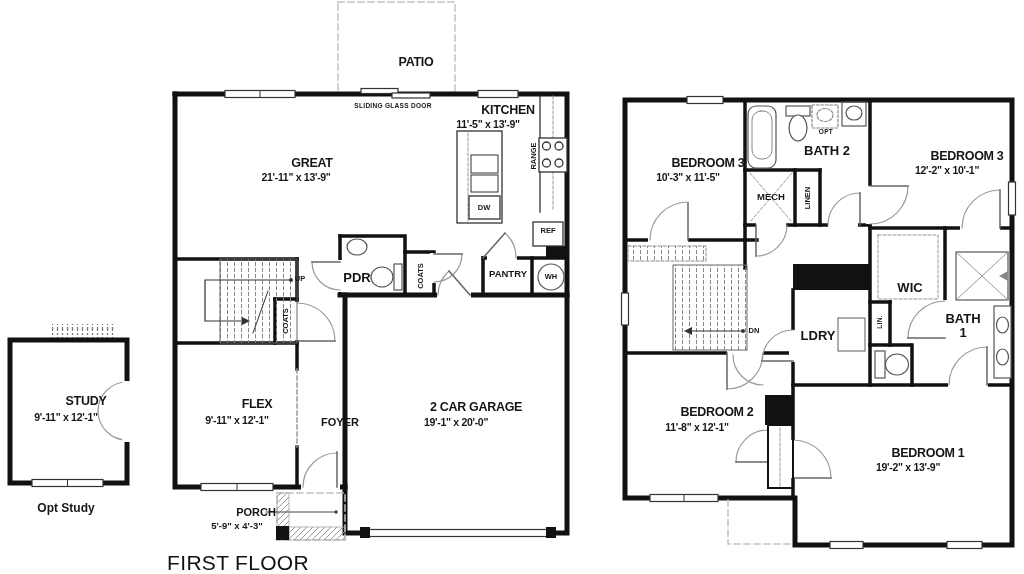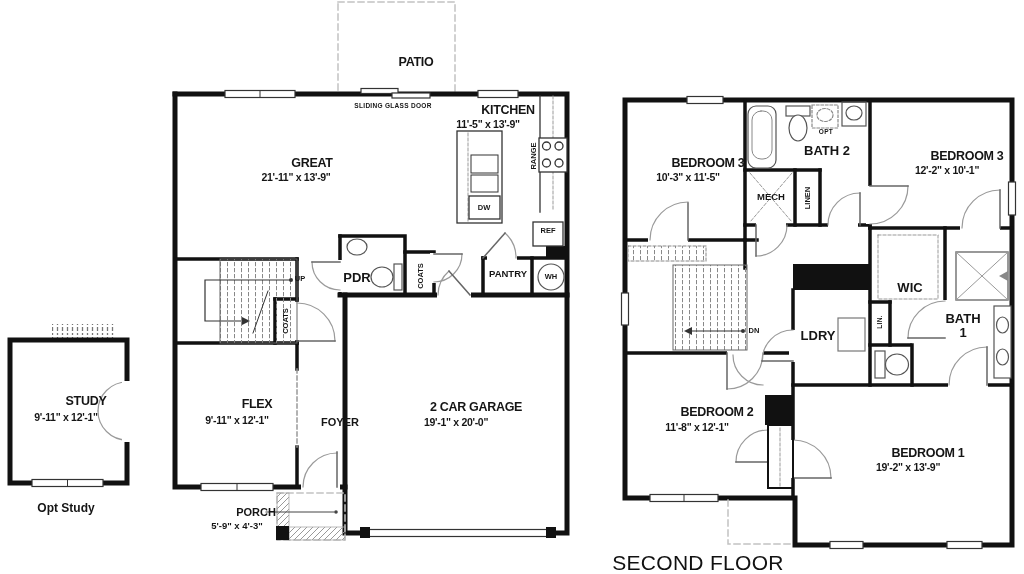--- a/index.html
+++ b/index.html
@@ -298,34 +298,34 @@
 <div class="lbl name" style="left:237px;top:404px">FLEX</div>
 <div class="lbl dims" style="left:237px;top:420px">9'-11" x 12'-1"</div>
 <div class="lbl mid" style="left:321px;top:422px">FOYER</div>
 <div class="lbl name" style="left:456px;top:407px">2 CAR GARAGE</div>
 <div class="lbl dims" style="left:456px;top:422px">19'-1" x 20'-0"</div>
 <div class="lbl name" style="left:66px;top:401px">STUDY</div>
 <div class="lbl dims" style="left:66px;top:417px">9'-11" x 12'-1"</div>
 <div class="lbl plain" style="left:66px;top:508px">Opt Study</div>
 <div class="lbl mid" style="left:237px;top:512px">PORCH</div>
 <div class="lbl s9" style="left:237px;top:526px">5'-9" x 4'-3"</div>
+<div class="lbl title" style="left:238px;top:562px">FIRST FLOOR</div>
 
 <div class="lbl name" style="left:688px;top:163px">BEDROOM 3</div>
 <div class="lbl dims" style="left:688px;top:177px">10'-3" x 11'-5"</div>
 <div class="lbl big" style="left:827px;top:150px">BATH 2</div>
 <div class="lbl tiny" style="left:826px;top:132px">OPT</div>
 <div class="lbl name" style="left:947px;top:156px">BEDROOM 3</div>
 <div class="lbl dims" style="left:947px;top:170px">12'-2" x 10'-1"</div>
 <div class="lbl s9" style="left:771px;top:197px">MECH</div>
 <div class="lbl small vert" style="left:808px;top:198px">LINEN</div>
 <div class="lbl small" style="left:754px;top:331px">DN</div>
 <div class="lbl big" style="left:818px;top:335px">LDRY</div>
 <div class="lbl big" style="left:910px;top:287px">WIC</div>
 <div class="lbl tiny vert" style="left:880px;top:322px">LIN.</div>
 <div class="lbl big" style="left:963px;top:318px">BATH</div>
 <div class="lbl big" style="left:963px;top:332px">1</div>
 <div class="lbl name" style="left:697px;top:412px">BEDROOM 2</div>
 <div class="lbl dims" style="left:697px;top:427px">11'-8" x 12'-1"</div>
 <div class="lbl name" style="left:908px;top:453px">BEDROOM 1</div>
 <div class="lbl dims" style="left:908px;top:467px">19'-2" x 13'-9"</div>
-<div class="lbl title" style="left:698px;top:562px">SECOND FLOOR</div>
 
 </div>
 
 </body></html>

